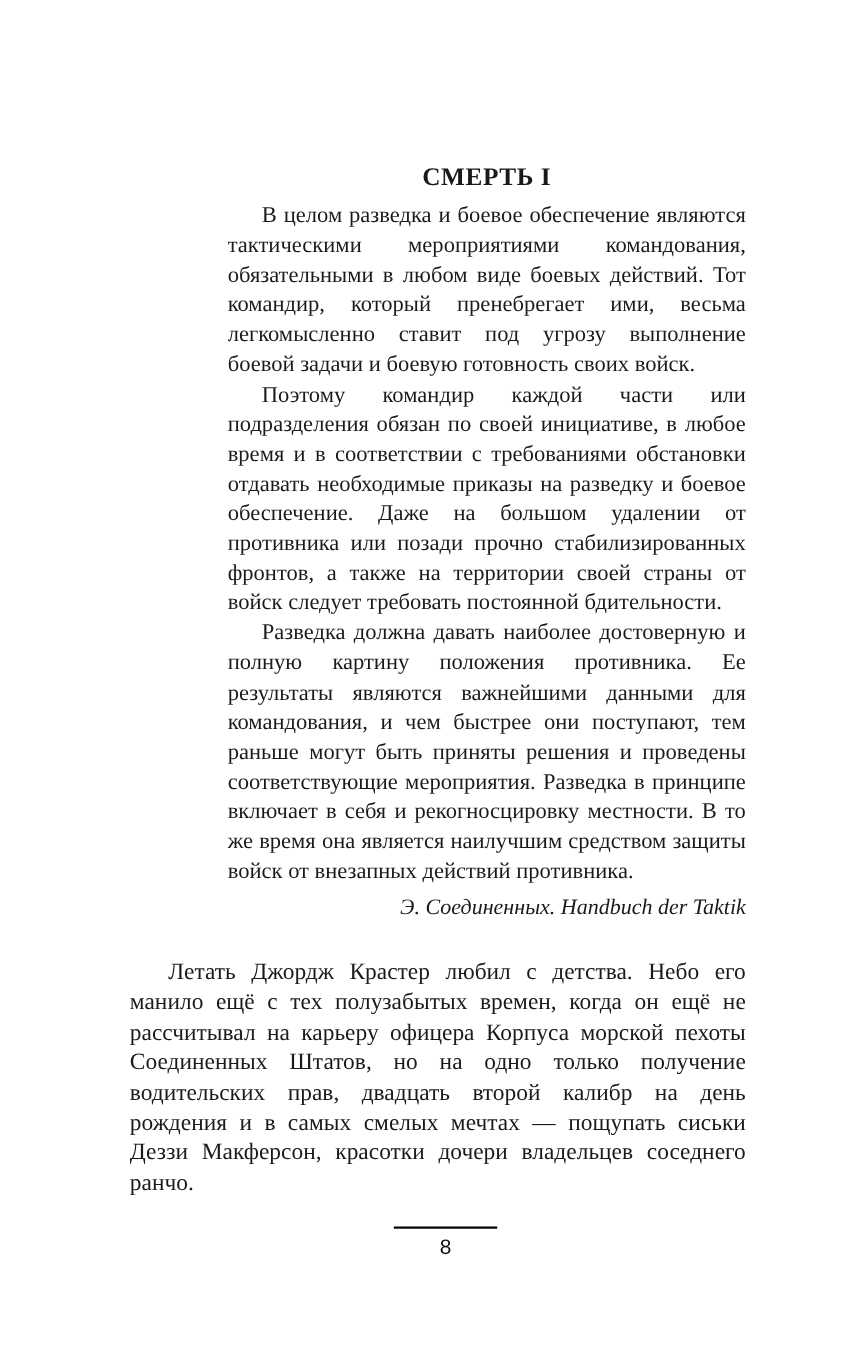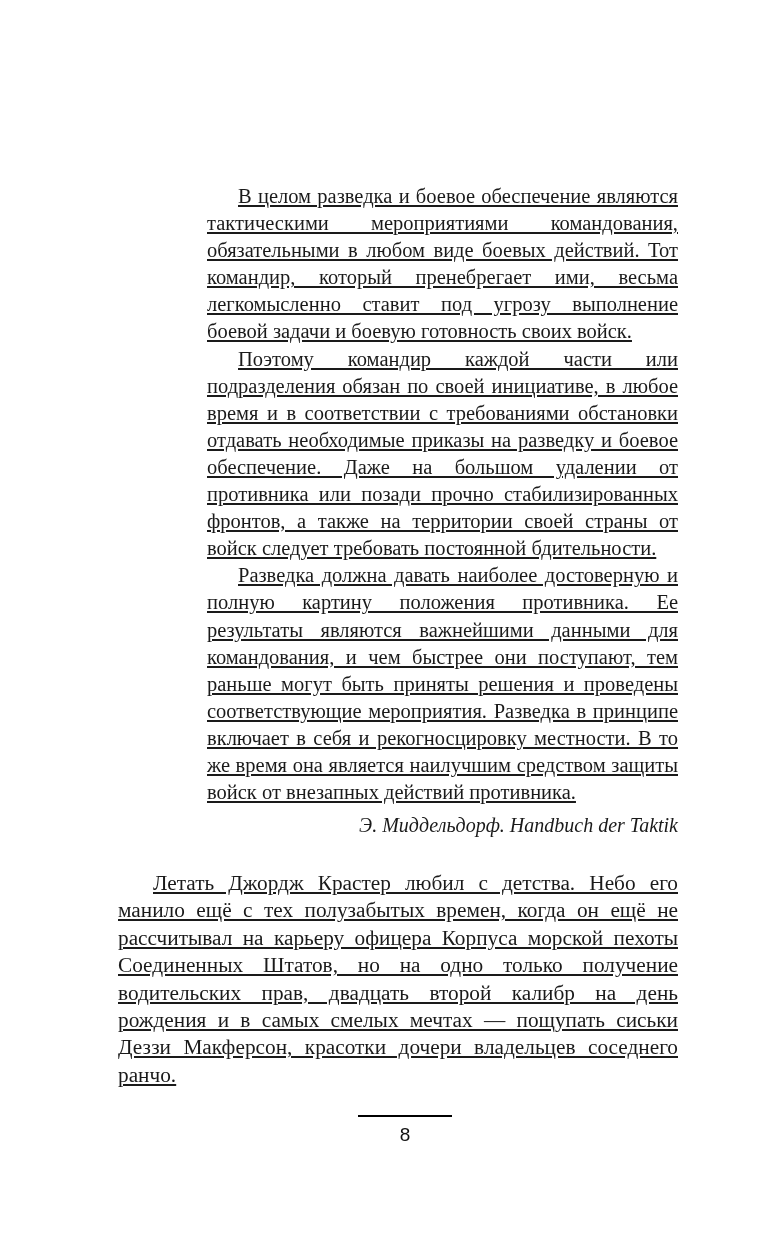--- a/index.html
+++ b/index.html
@@ -39,21 +39,20 @@
       top: 183px;
       font-size: 20.5px;
       line-height: 27.1px;
     }
     .epigraph p, .body-text p {
       margin: 0;
       text-indent: 31px;
       text-align: justify;
       text-align-last: left;
       hyphens: manual;
-      text-decoration: underline;
     }
     .attribution {
       text-align: right;
       font-style: italic;
       margin: 6px 0 0 0;
       font-size: 20px;
     }
     .body-text {
       position: absolute;
       left: 118px;
@@ -82,26 +81,27 @@
       font-family: "Liberation Sans", "DejaVu Sans", sans-serif;
       font-size: 19px;
       line-height: 22px;
       color: #111;
     }
   </style>
 </head>
 <body>
 
 <div class="page">
+  <h2 class="chapter-title">СМЕРТЬ I</h2>
 
   <div class="epigraph">
     <p>В целом разведка и боевое обеспечение являются тактическими мероприятиями командования, обязательными в любом виде боевых действий. Тот командир, который пренебрегает ими, весьма легкомысленно ставит под угрозу выполнение боевой задачи и боевую готовность своих войск.</p>
     <p>Поэтому командир каждой части или подразделения обязан по своей инициативе, в любое время и в соответствии с требованиями обстановки отдавать необходимые приказы на разведку и боевое обеспечение. Даже на большом удалении от противника или позади прочно стабилизированных фронтов, а также на территории своей страны от войск следует требовать постоянной бдительности.</p>
     <p>Разведка должна давать наиболее достоверную и полную картину положения противника. Ее результаты являются важнейшими данными для командования, и чем быстрее они поступают, тем раньше могут быть приняты решения и проведены соответствующие мероприятия. Разведка в принципе включает в себя и рекогносцировку местности. В то же время она является наилучшим средством защиты войск от внезапных действий противника.</p>
-    <div class="attribution">Э. Миддельдорф. Handbuch der Taktik</div>
+    <div class="attribution">Э. Соединенных. Handbuch der Taktik</div>
   </div>
 
   <div class="body-text">
     <p>Летать Джордж Крастер любил с детства. Небо его манило ещё с тех полузабытых времен, когда он ещё не рассчитывал на карьеру офицера Корпуса морской пехоты Соединенных Штатов, но на одно только получение водительских прав, двадцать второй калибр на день рождения и в самых смелых мечтах — пощупать сиськи Деззи Макферсон, красотки дочери владельцев соседнего ранчо.</p>
   </div>
 
   <div class="footer-rule"></div>
   <div class="page-number">8</div>
 </div>
 

